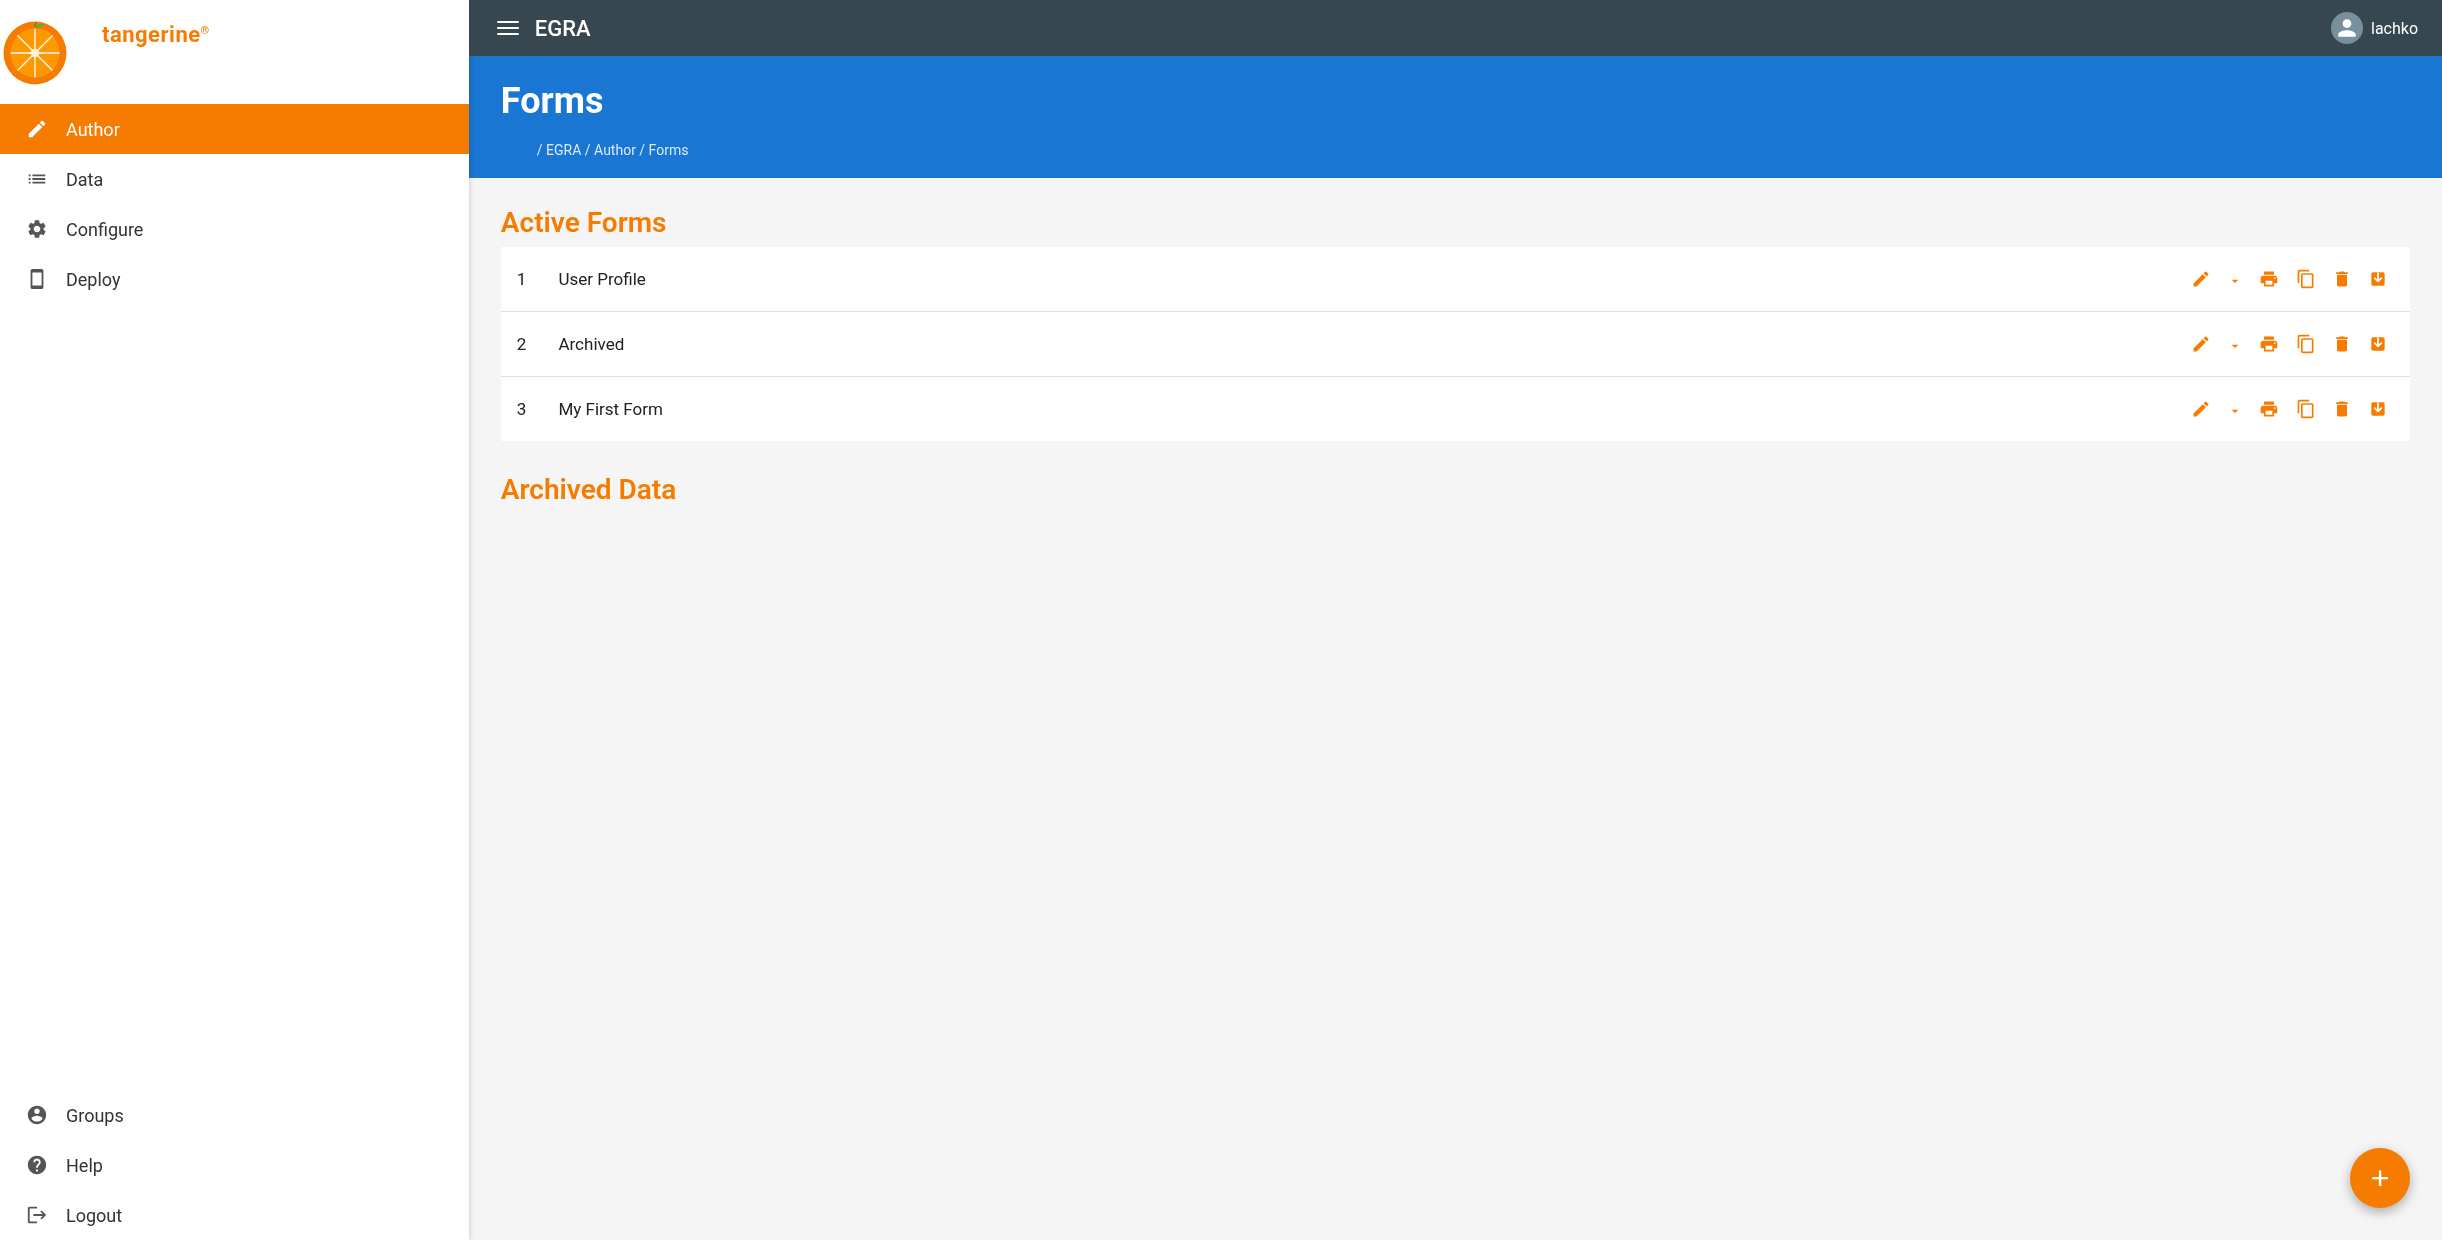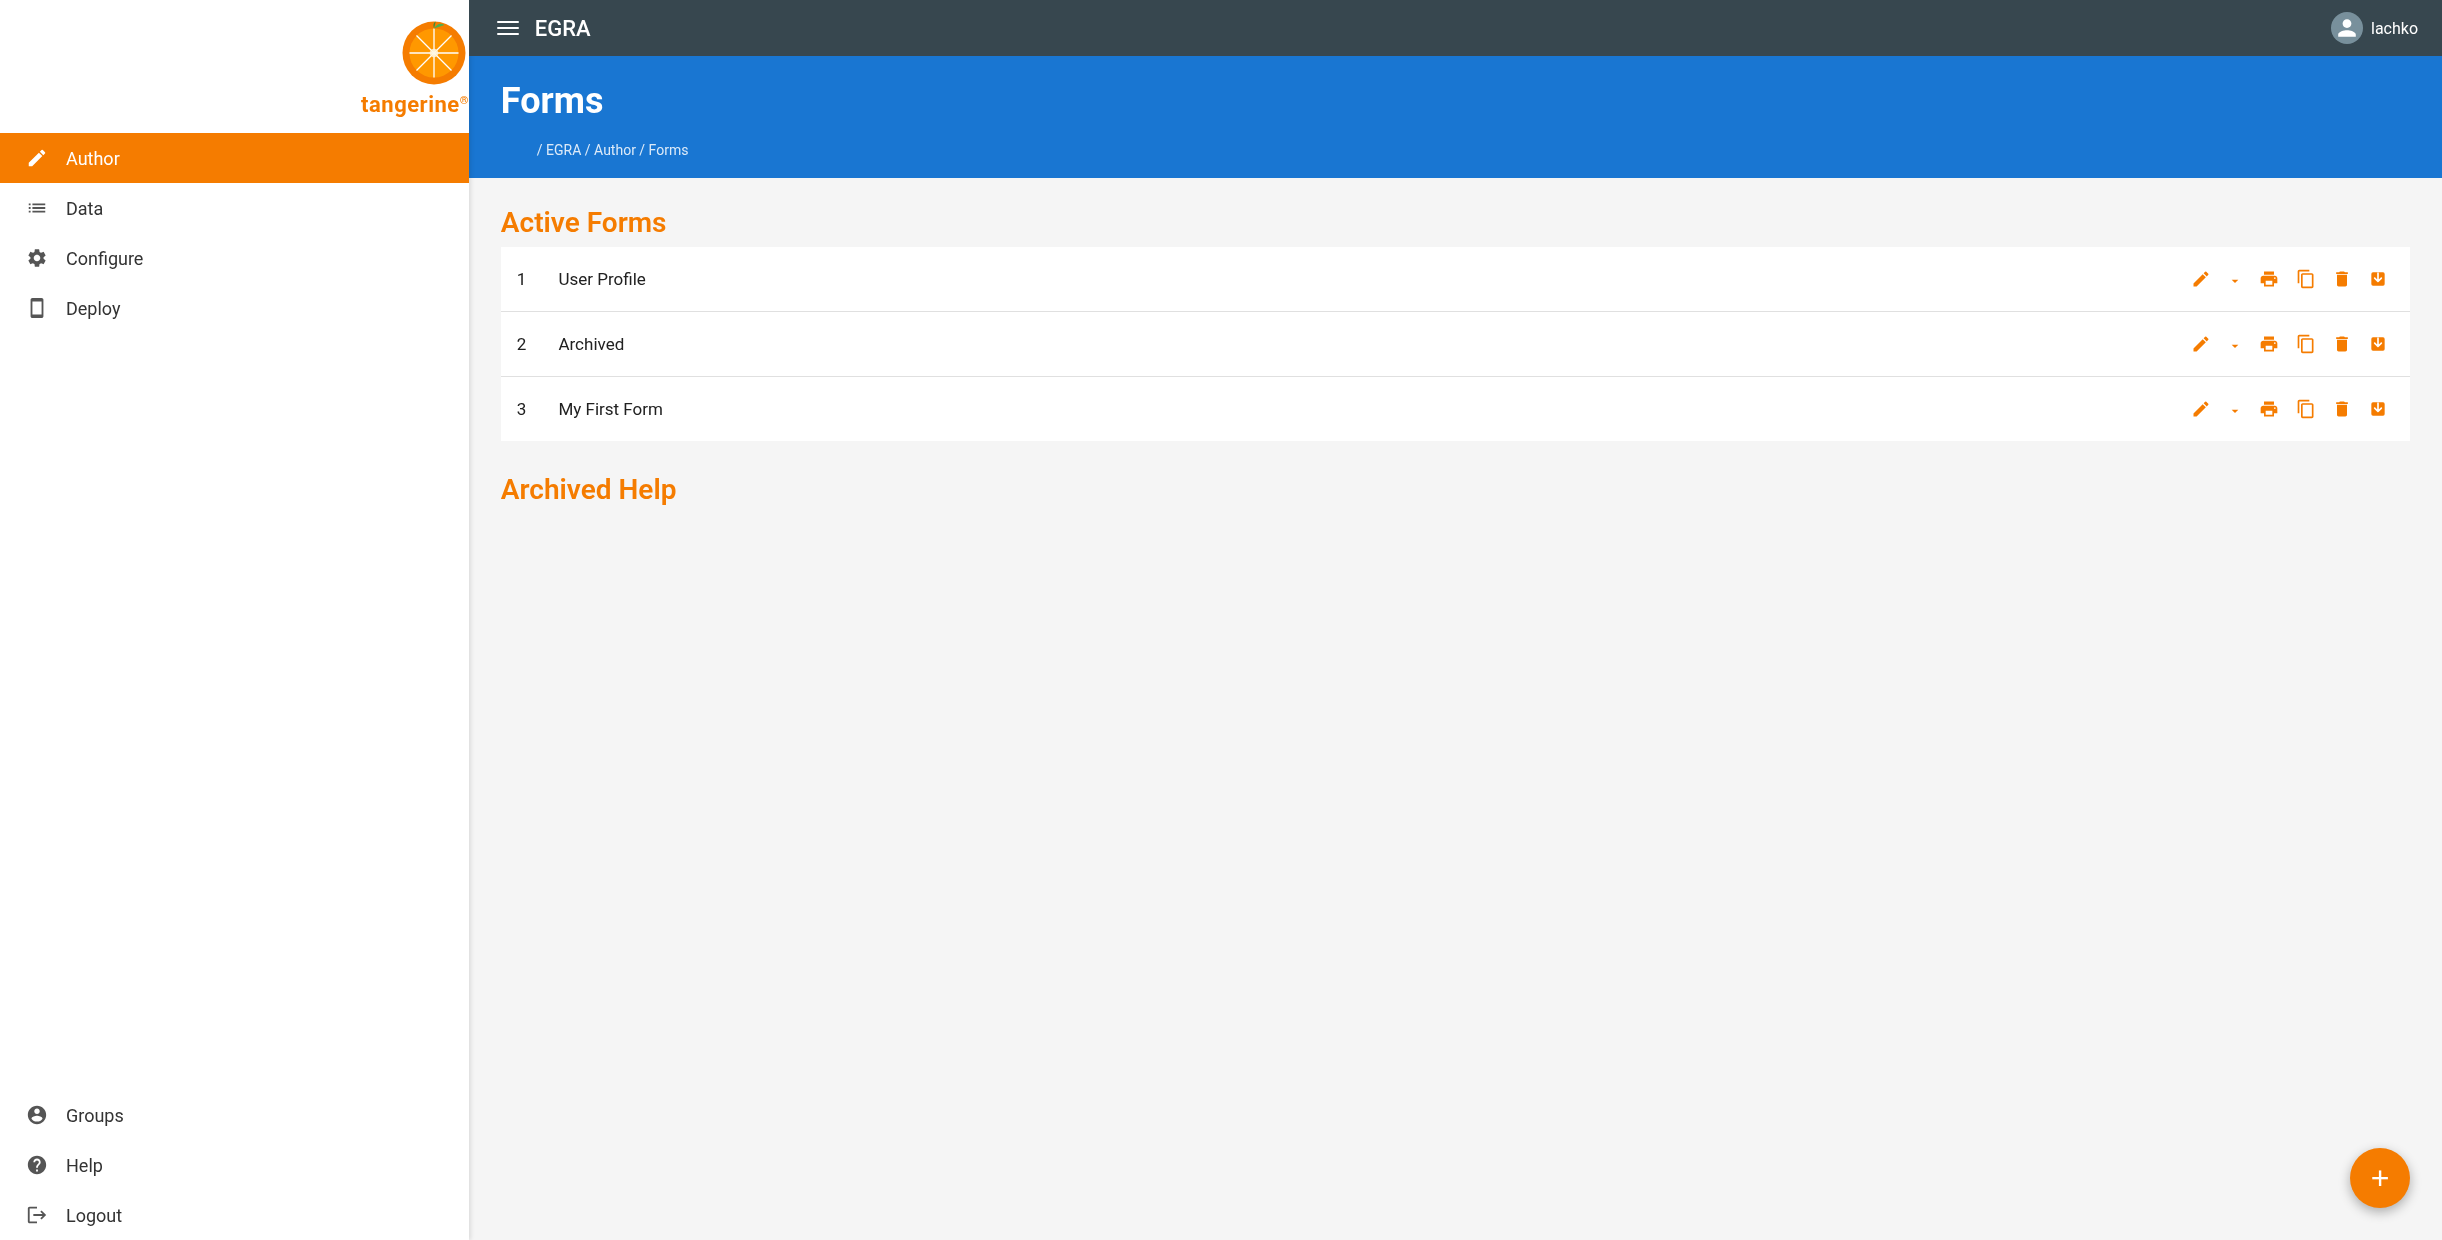--- a/index.html
+++ b/index.html
@@ -11,24 +11,25 @@
       min-width: 230px;
       background: #fff;
       display: flex;
       flex-direction: column;
       height: 100vh;
       box-shadow: 2px 0 4px rgba(0,0,0,0.1);
       z-index: 10;
     }
     #logo-area {
       display: flex;
-      flex-direction: column;
-      align-items: flex-end;
+      flex-direction: row;
+      align-items: flex-start;
       padding: 18px 0 10px;
       background: #fff;
+      gap: 32px;
     }
     .logo-svg {
       width: 70px;
       height: 70px;
     }
     .logo-text {
       font-size: 22px;
       font-weight: 700;
       color: #f57c00;
       margin-top: 4px;
@@ -469,21 +470,21 @@
                     <path d="M8 11l4 4 4-4M12 5v10" stroke="#fff" stroke-width="2" stroke-linecap="round" stroke-linejoin="round"></path>
                   </svg>
         </button>
       </td>
     </tr>
           </tbody>
       </table>
     </div>
 
     <div style="margin-top: 16px;">
-      <div class="section-title">Archived Help</div>
+      <div class="section-title">Archived Data</div>
     </div>
 
   </div>
 </div>
 
 <button class="fab">
   <span>+</span>
 </button>
 
 </body></html>

